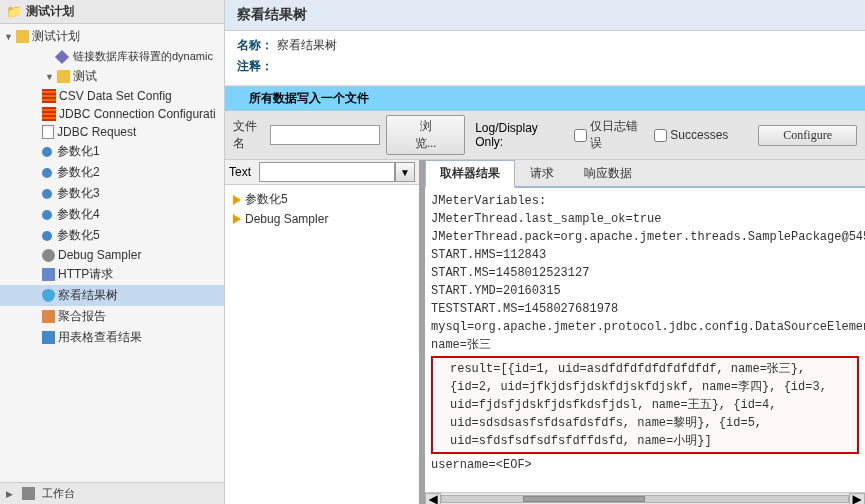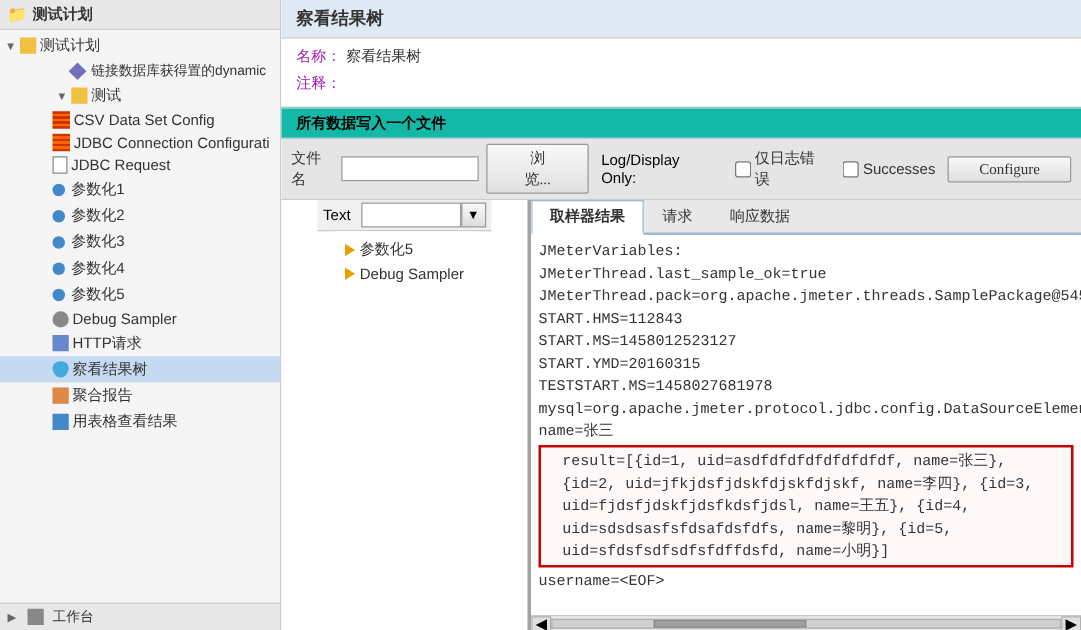--- a/index.html
+++ b/index.html
@@ -93,31 +93,31 @@
 
     .form-row {
       display: flex;
       align-items: center;
       margin-bottom: 4px;
       font-size: 12px;
     }
 
     .form-label {
       width: 40px;
-      color: #a21caf;
-      font-weight: normal;
+      color: #0c4a6e;
+      font-weight: bold;
     }
 
     .form-value {
       color: #333;
     }
 
     .section-header {
-      background: #14b8a6;
-      padding: 3px 12px;
+      background: #7dd3fc;
+      padding: 3px 24px;
       font-size: 12px;
       font-weight: bold;
       border-bottom: 1px solid #b0c8e0;
       border-top: 1px solid #b0c8e0;
     }
 
     .file-row {
       display: flex;
       align-items: center;
       padding: 4px 8px;
@@ -159,24 +159,23 @@
     .result-area {
       flex: 1;
       display: flex;
       flex-direction: row;
       overflow: hidden;
       border-top: 1px solid #ccc;
     }
 
     .result-left {
       width: 200px;
-      border-right: 3px solid #a3a3a3;
+      border-right: 6px solid #a3a3a3;
       display: flex;
       flex-direction: column;
-      align-items: center;
     }
 
     .result-left-header {
       display: flex;
       align-items: center;
       background: #f0f0f0;
       border-bottom: 1px solid #ccc;
       padding: 2px 4px;
     }
 
@@ -526,21 +525,21 @@
     <span style="margin-left:4px;">Log/Display Only:</span>
     <span style="margin-left:4px;width:1px;"></span>
     <label class="checkbox-item">
       <input type="checkbox" style="">
       <span>仅日志错误</span>
     </label>
     <label class="checkbox-item" style="margin-left:8px;">
       <input type="checkbox" style="">
       <span>Successes</span>
     </label>
-    <button class="btn" style="margin-left:4px;">Configure</button>
+    <button class="btn" style="margin-left:24px;">Configure</button>
   </div>
 
   <div class="result-area">
 
     <div class="result-left">
       <div class="result-left-header">
         <span style="font-size:12px;margin-right:4px;">Text</span>
         <input type="text" style="flex: 1 1 0%; height: 20px; border: 1px solid rgb(153, 153, 153); font-size: 11px;">
         <div class="dropdown-btn">▼</div>
       </div>

